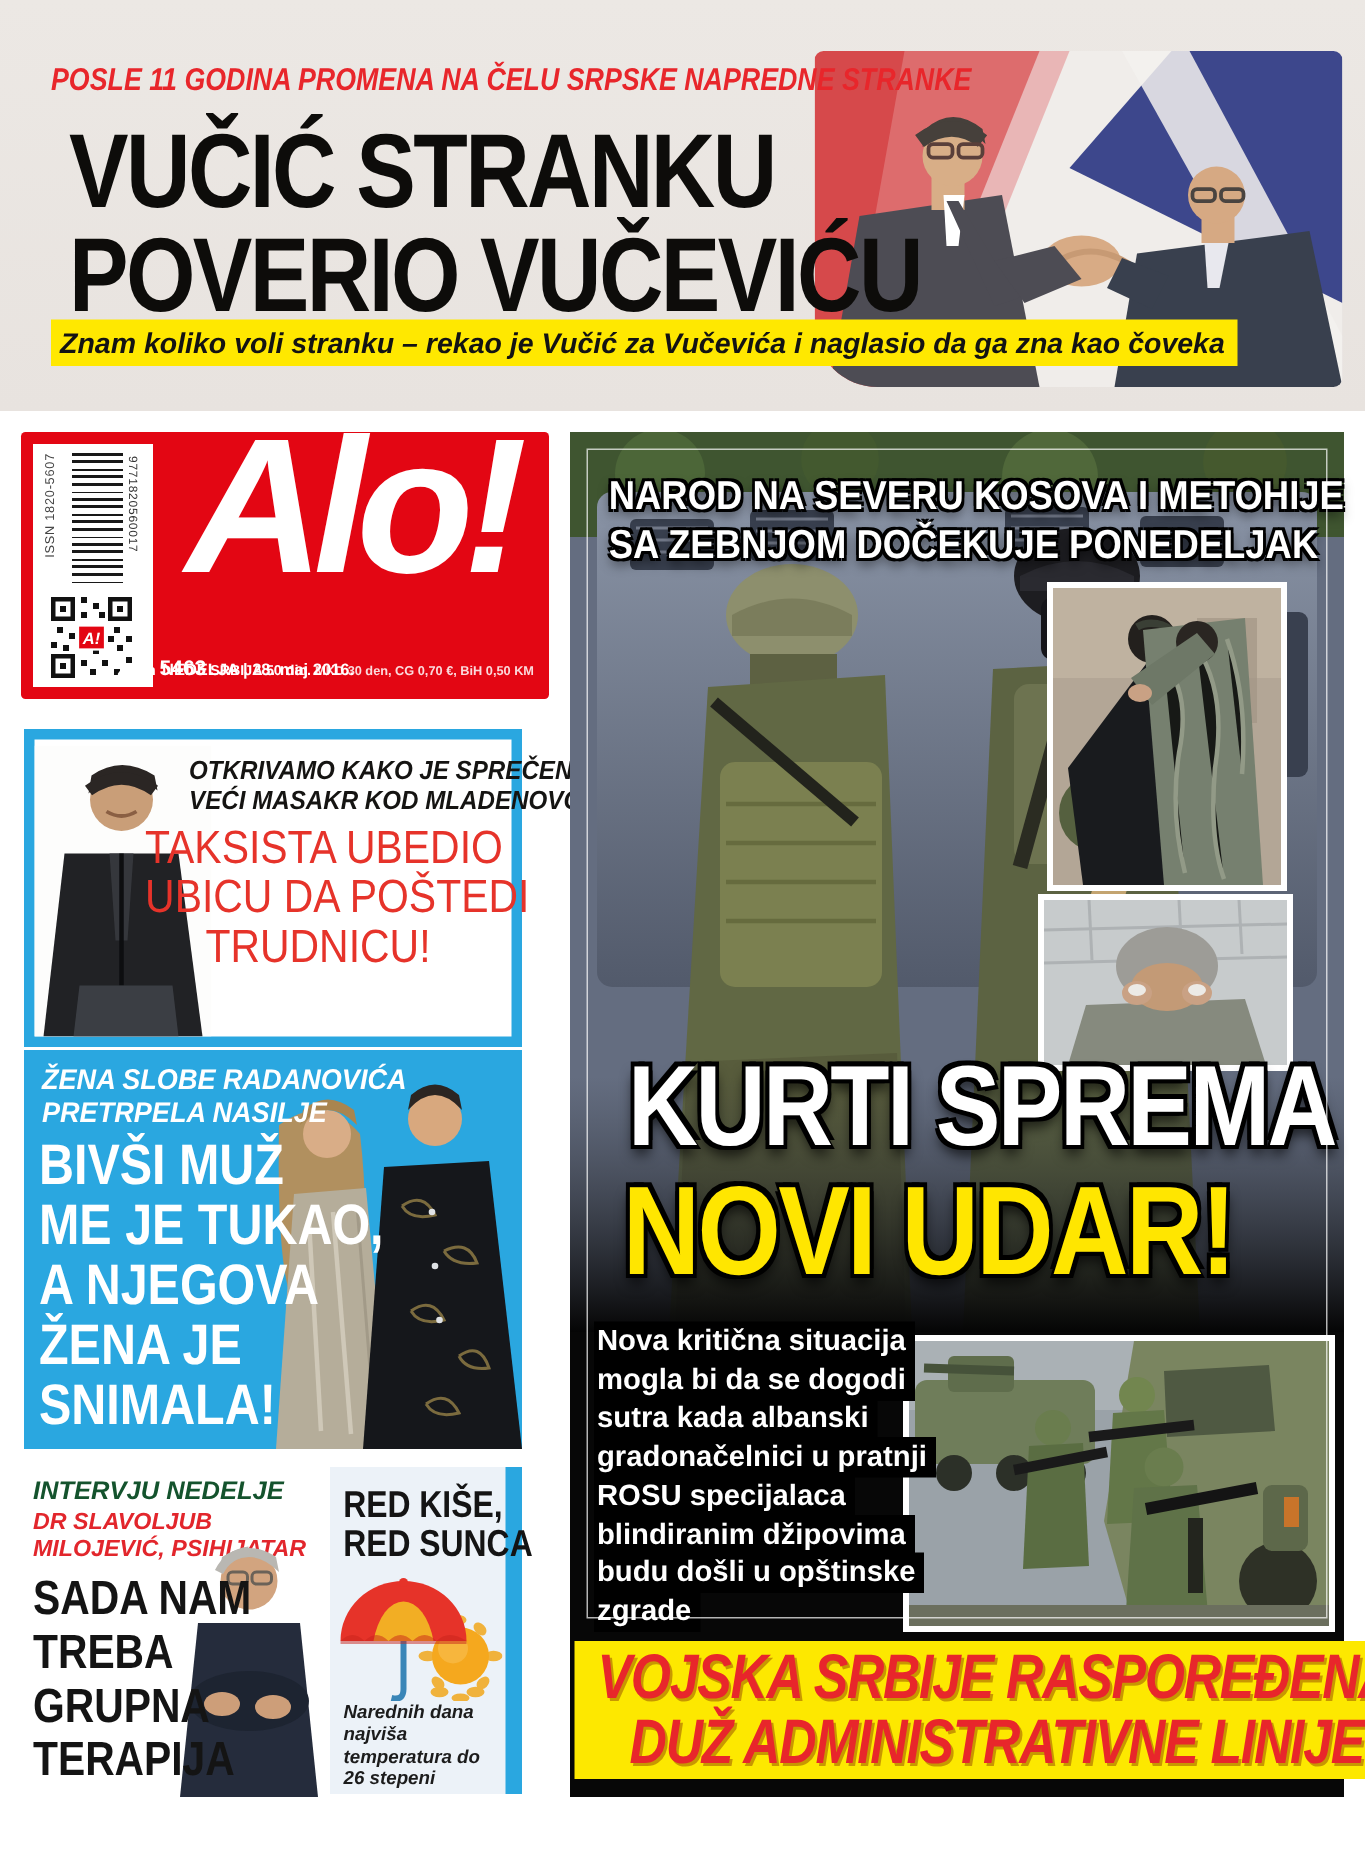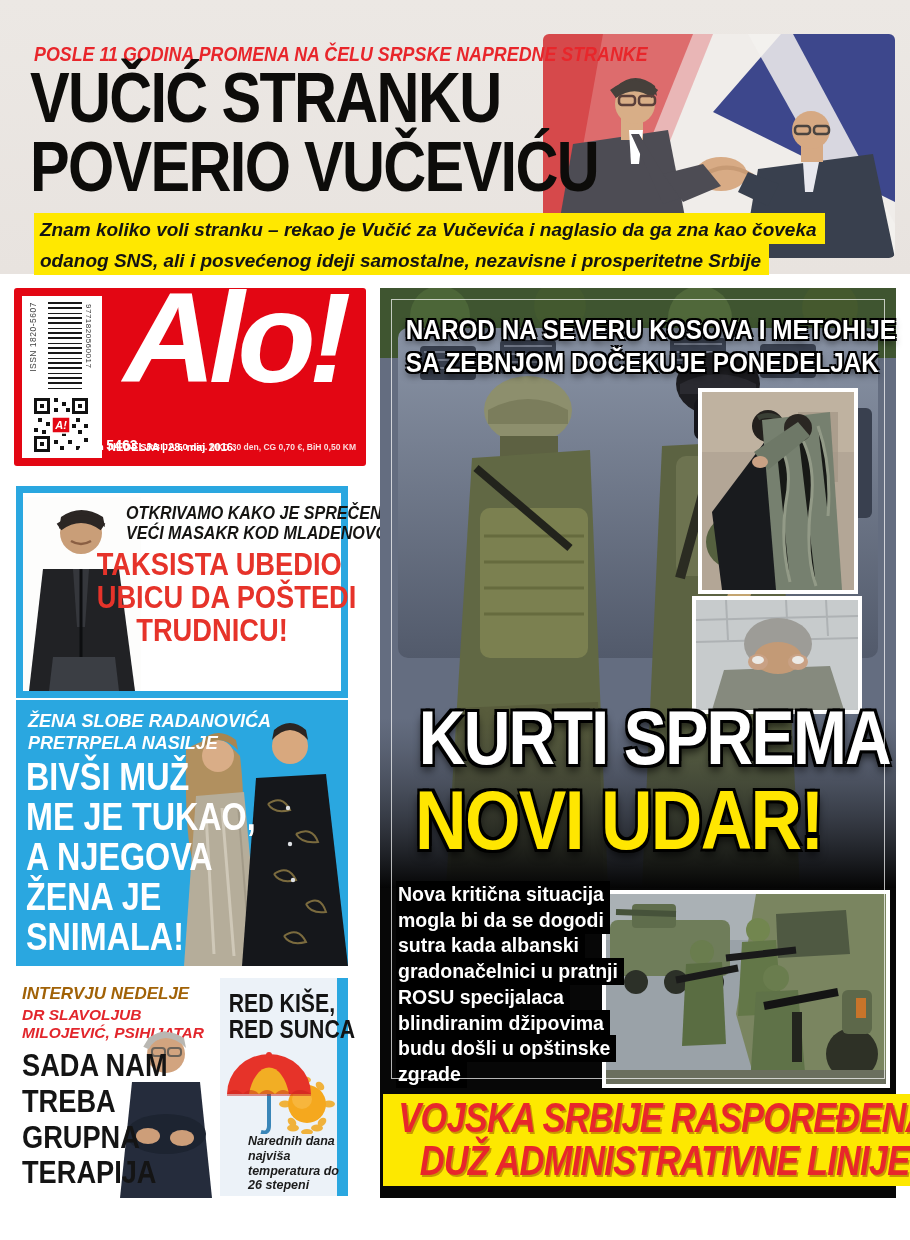--- a/index.html
+++ b/index.html
@@ -36,43 +36,43 @@
   .mh-issue{position:absolute;right:10px;bottom:13px;font-size:9.5px;font-weight:bold;color:#fff;}
   .mh-issue .big{font-size:14px;}
   .mh-issue .dim{opacity:.85;font-size:8.5px;}
   
   .s-taxi{position:absolute;left:16px;top:486px;width:332px;height:212px;background:#fff;
           border:7px solid #2aa7e0;box-sizing:border-box;}
   .taxi-photo{position:absolute;left:0;top:4px;width:118px;height:194px;}
   .taxi-kicker{position:absolute;left:94px;top:10px;width:226px;text-align:center;
                font-size:17.5px;font-weight:bold;font-style:italic;color:#151412;line-height:1.15;}
   .taxi-headline{position:absolute;left:58px;top:56px;width:262px;text-align:center;
-                 font-size:31px;font-weight:bold;color:#e6332a;line-height:1.06;}
+                 font-size:31px;font-weight:normal;color:#e6332a;line-height:1.06;}
   .s-violence{position:absolute;left:16px;top:700px;width:332px;height:266px;
               background:#2aa7e0;overflow:hidden;}
   .v-photo{position:absolute;right:0;top:4px;width:192px;height:262px;}
   .v-kicker{position:absolute;left:12px;top:10px;font-size:19px;font-weight:bold;
             font-style:italic;color:#fff;line-height:1.18;z-index:2;}
   .v-headline{position:absolute;left:10px;top:58px;font-size:38px;font-weight:bold;
               color:#fff;line-height:1.05;z-index:2;}
   .s-interview{position:absolute;left:16px;top:972px;width:198px;height:226px;background:#fff;}
   .i-kicker{position:absolute;left:6px;top:12px;font-size:17px;font-weight:bold;
-            font-style:italic;color:#a16207;}
+            font-style:italic;color:#14532d;}
   .i-subject{position:absolute;left:6px;top:34px;width:182px;font-size:15.5px;font-weight:bold;
              font-style:italic;color:#e2262c;line-height:1.18;}
   .i-headline{position:absolute;left:6px;top:76px;font-size:32px;font-weight:bold;
               color:#141414;line-height:1.12;z-index:2;}
   .i-photo{position:absolute;right:-6px;top:44px;width:112px;height:182px;}
   .s-weather{position:absolute;left:220px;top:978px;width:128px;height:218px;background:#ecf2f8;}
   .w-strip{position:absolute;right:0;top:0;width:11px;height:218px;background:#2aa7e0;}
   .w-headline{position:absolute;left:0;top:12px;width:117px;font-size:25px;
               font-weight:bold;color:#141414;line-height:1.04;}
   .w-icon{position:absolute;left:2px;top:64px;width:113px;height:92px;}
   .w-text{position:absolute;left:9px;top:156px;width:96px;font-size:12.5px;font-weight:bold;
-          font-style:italic;color:#1c1c1c;line-height:1.18;margin-left:19px;}
+          font-style:italic;color:#1c1c1c;line-height:1.18;}
   
   .main-block{position:absolute;left:380px;top:288px;width:516px;height:910px;background:#070707;}
   .mb-photo{position:absolute;left:0;top:0;width:516px;height:600px;}
   .mb-frame{position:absolute;left:11px;top:11px;width:492px;height:778px;
             border:1px solid rgba(255,255,255,.7);z-index:5;pointer-events:none;}
   .mb-kicker{position:absolute;left:0;top:26px;width:516px;text-align:center;font-size:27px;
              font-weight:bold;color:#fff;line-height:1.24;z-index:4;
              text-shadow:2px 2px 0 #000,-2px -2px 0 #000,-2px 2px 0 #000,2px -2px 0 #000,0 4px 8px rgba(0,0,0,.7);}
   .mb-kicker .cxc{transform:scaleX(.9);}
   .ph-hug{position:absolute;left:318px;top:100px;width:152px;height:198px;border:4px solid #fff;z-index:3;}
@@ -126,27 +126,26 @@
 
         <ellipse cx="178" cy="140" rx="26" ry="17" fill="#d8ab85"></ellipse>
         <path d="M150,150 Q178,122 210,142" stroke="#c79a74" stroke-width="4" fill="none"></path>
         <polygon points="120,140 160,130 178,152 140,168" fill="#4d4c54"></polygon>
         <polygon points="236,150 205,138 195,158 225,172" fill="#39404e"></polygon>
       </svg>
     </div>
     <div class="top-kicker">
       <span class="cxl">POSLE 11 GODINA PROMENA NA ČELU SRPSKE NAPREDNE STRANKE</span>
     </div>
-    <h1 class="top-headline" style="margin:0;">
+    <h1 class="top-headline" style="margin:16px;">
       <span class="cxl">VUČIĆ STRANKU</span>
       <span class="cxl">POVERIO VUČEVIĆU</span>
     </h1>
     <div class="top-sub">
       <span class="hl">Znam koliko voli stranku – rekao je Vučić za Vučevića i naglasio da ga zna kao čoveka</span>
-      <span class="hl">odanog SNS, ali i posvećenog ideji samostalne, nezavisne i prosperitetne Srbije</span>
     </div>
   </section>
 
   <header class="masthead">
     <div class="bc-panel">
       <div class="bc-issn">ISSN 1820-5607</div>
       <div class="bc-stripes"></div>
       <div class="bc-num">9771820560017</div>
       <svg class="qr" viewBox="0 0 58 58">
         <rect width="58" height="58" fill="#fff"></rect>

